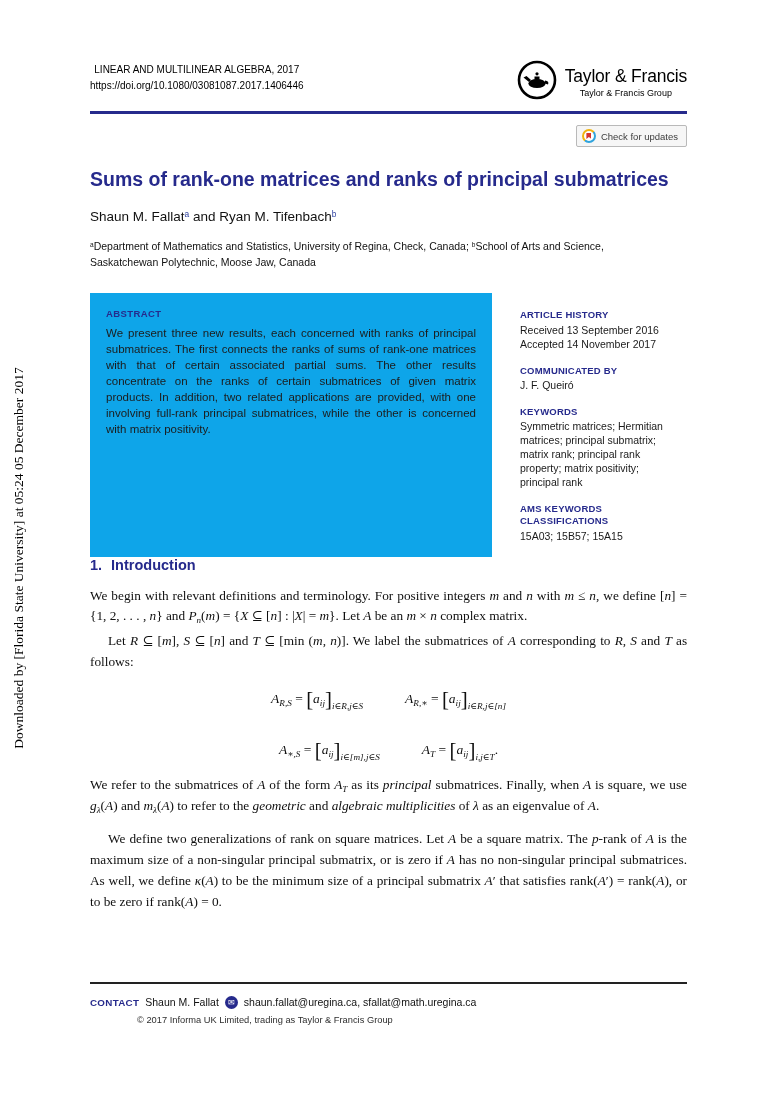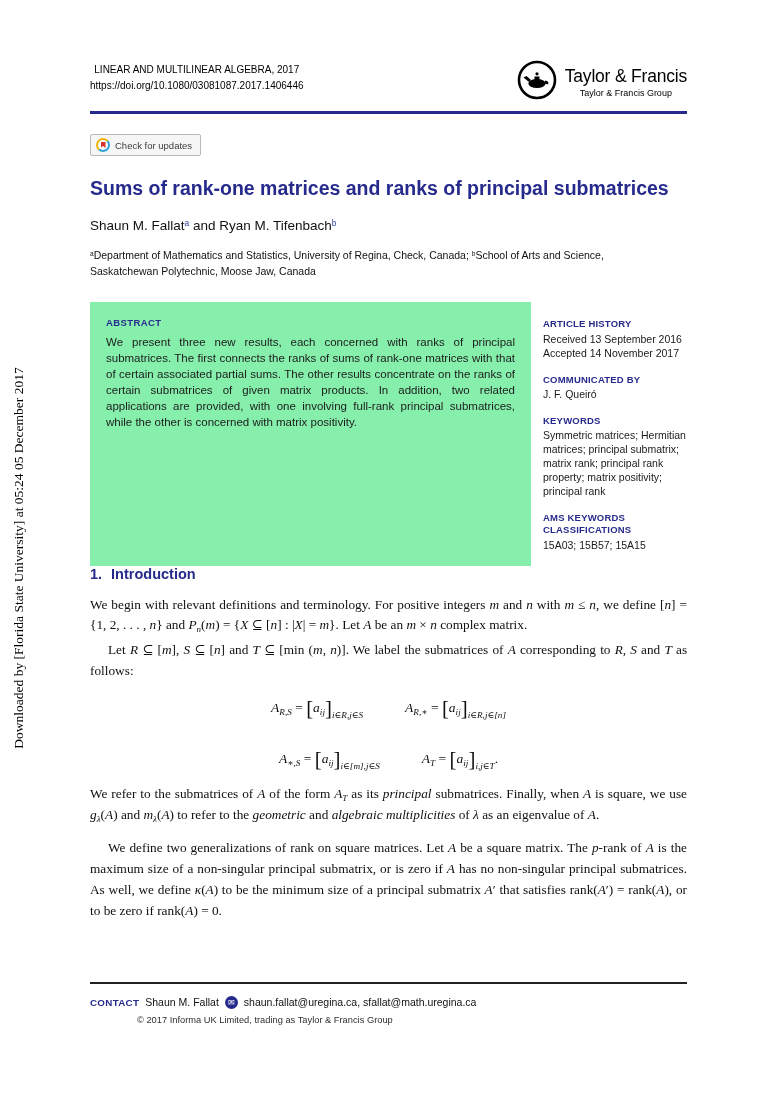--- a/index.html
+++ b/index.html
@@ -18,43 +18,43 @@
   }
   
   .content{position:absolute;left:90px;top:0;width:597px;}
   
   .pub-header{display:flex;justify-content:space-between;align-items:flex-start;margin-top:62px;text-align:center;}
   .journal-info{font-size:10px;line-height:1.6;color:#000;}
   .tf-logo{display:flex;align-items:center;gap:8px;margin-top:-2px;}
   .tf-logo-text .tf-name{font-size:17.5px;color:#000;letter-spacing:-0.2px;}
   .tf-logo-text .tf-group{font-size:9px;color:#000;margin-top:1px;}
   .header-rule{height:3px;background:#262a8c;margin-top:7px;}
-  .check-row{display:flex;margin-top:20px;}
+  .check-row{display:flex;justify-content:flex-end;margin-top:11px;}
   .check-btn{
     display:inline-flex;align-items:center;gap:5px;
     border:1px solid #b9b9b9;background:#f6f6f6;border-radius:2px;
     padding:3px 8px 3px 5px;font-size:9.5px;color:#3c3c3c;cursor:pointer;
   }
   .crossmark-icon{width:14px;height:14px;border-radius:50%;
     background:conic-gradient(from 45deg,#2fa3dc 0 50%,#f0b310 0);
     display:inline-flex;align-items:center;justify-content:center;flex:0 0 auto;}
   .cm-inner{width:10px;height:10px;border-radius:50%;background:#fff;
     display:flex;align-items:center;justify-content:center;}
   .cm-book{width:5px;height:6px;background:#d6332c;
     clip-path:polygon(0 0,100% 0,100% 100%,50% 68%,0 100%);}
   
   .article-title{margin-top:21px;font-size:19.5px;font-weight:bold;color:#262a8c;line-height:1.22;}
   .authors-line{margin-top:17px;font-size:13.5px;color:#111;}
   .affiliations{margin-top:15px;font-size:10.5px;line-height:1.5;color:#111;width:520px;}
   
   .abs-row{display:flex;margin-top:23px;}
-  .abstract-panel{width:441px;box-sizing:border-box;background:#86efac;padding:15px 16px 14px 16px;}
+  .abstract-panel{width:402px;box-sizing:border-box;background:#0ea5e9;padding:15px 16px 14px 16px;}
   .abs-heading{font-size:9.5px;font-weight:bold;color:#262a8c;letter-spacing:0.4px;}
   .abs-text{margin-top:7px;font-size:11.5px;line-height:1.39;color:#1c1c1c;text-align:justify;}
-  .side{width:144px;margin-left:12px;padding-top:16px;box-sizing:border-box;}
+  .side{width:144px;margin-left:28px;padding-top:16px;box-sizing:border-box;}
   .side-block{margin-bottom:13px;}
   .side-heading{font-size:9.5px;font-weight:bold;color:#262a8c;letter-spacing:0.2px;line-height:1.3;}
   .side-body{font-size:10.5px;line-height:1.33;color:#1a1a1a;white-space:pre-line;margin-top:2px;}
   
   .serif{font-family:"Liberation Serif","DejaVu Serif",serif;}
   .section-heading{font-size:14.5px;font-weight:bold;color:#262a8c;}
   .section-heading .sec-num{margin-right:9px;}
   .para{margin-top:13px;font-size:13.3px;line-height:1.56;color:#0f0f0f;text-align:justify;}
   .para.cont{margin-top:4px;}
   .para.indent{text-indent:18px;}

